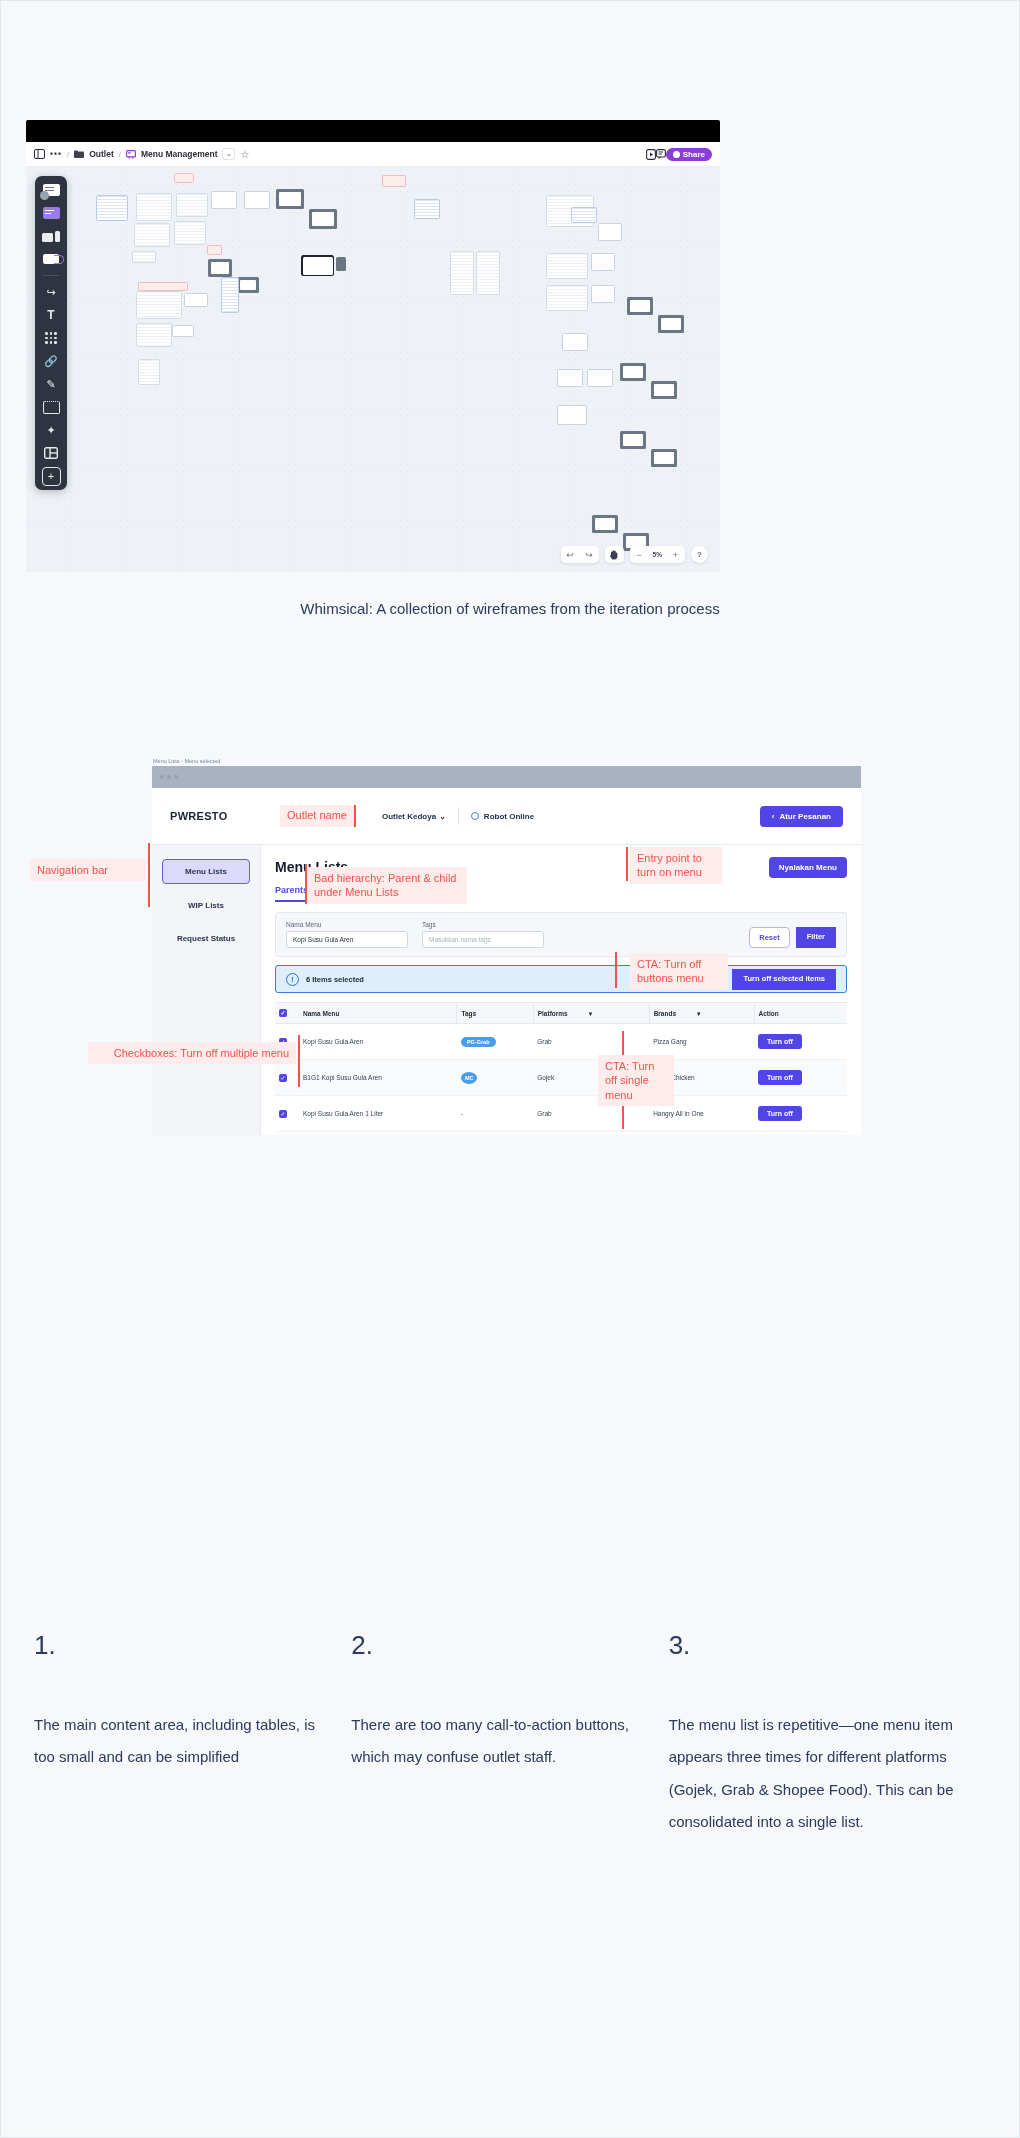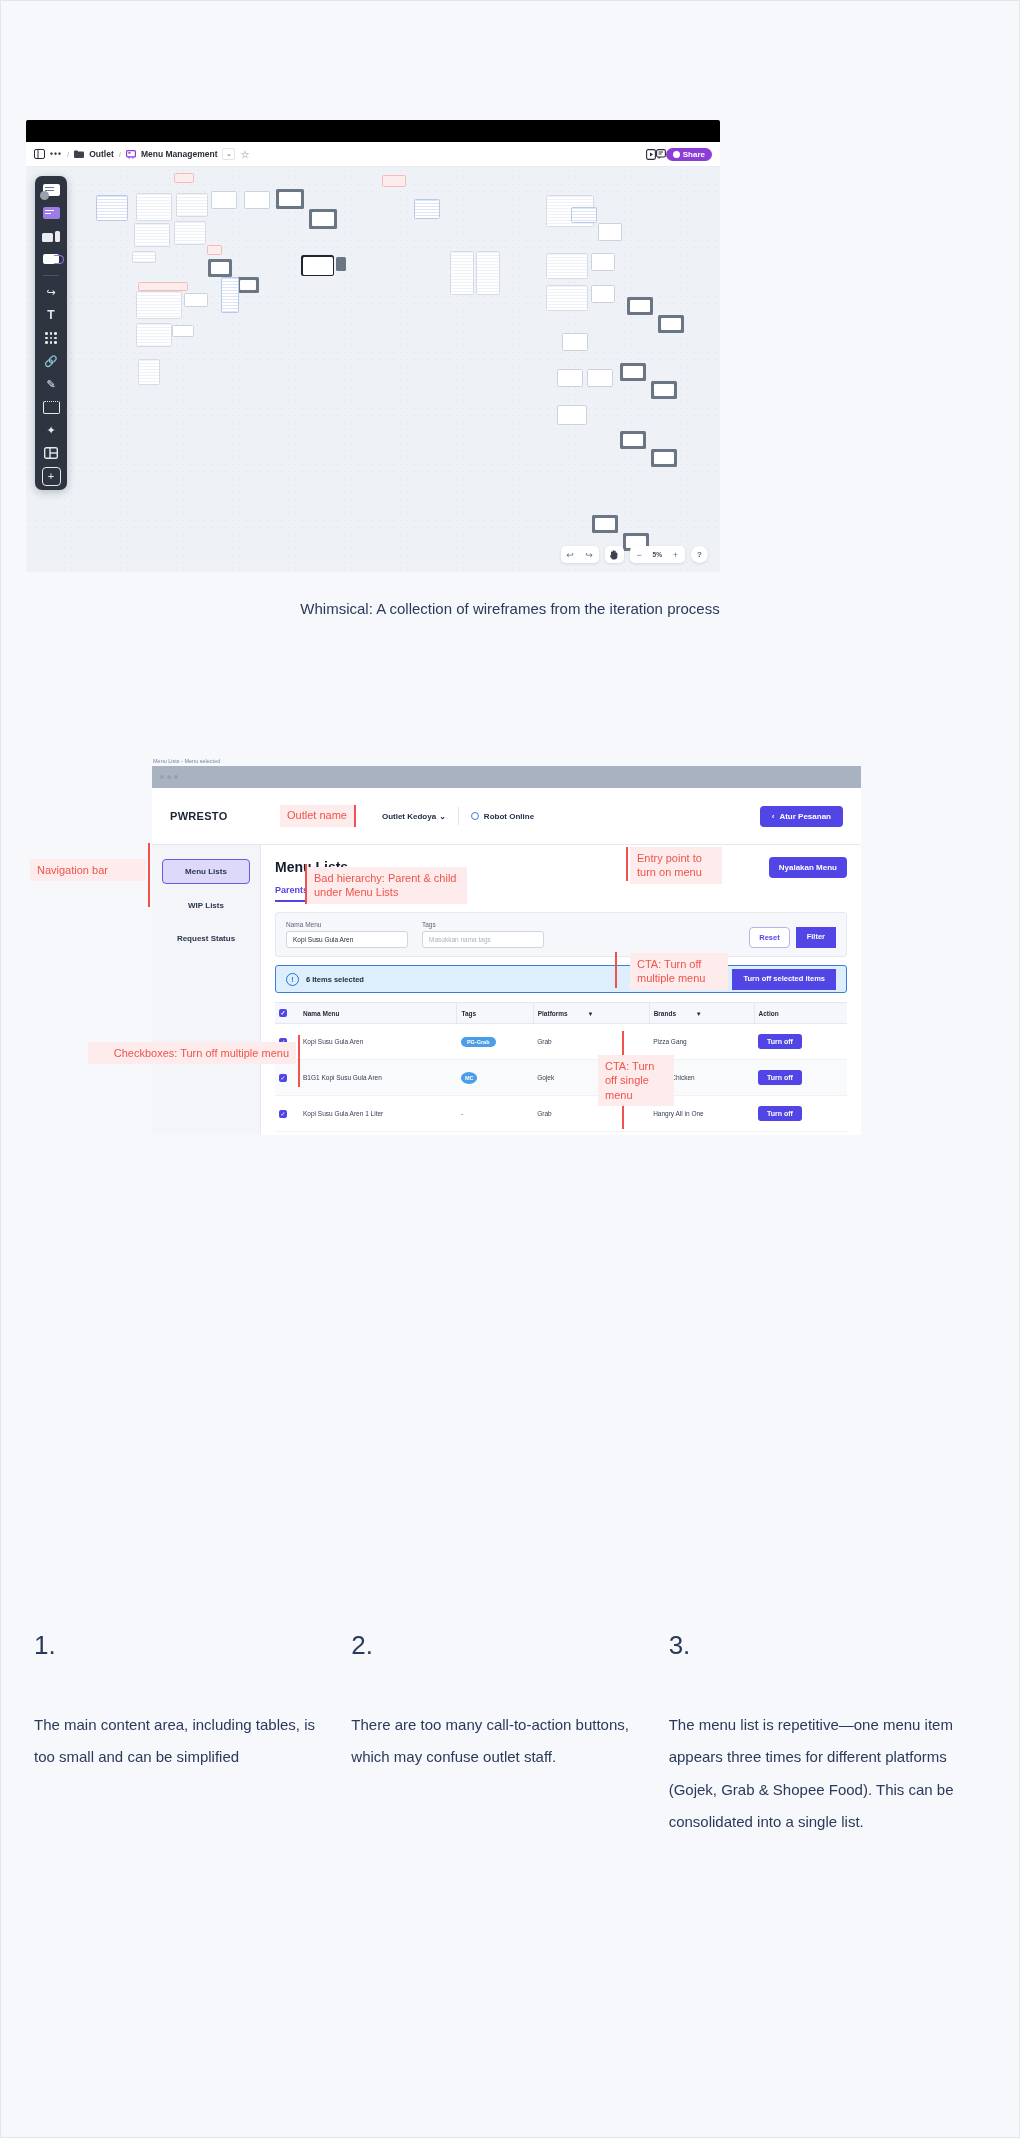--- a/index.html
+++ b/index.html
@@ -499,21 +499,21 @@
   <div class="rule" style="left:305px;top:109px;height:40px;"></div>
   <div class="abox" style="left:307px;top:112px;width:160px;">Bad hierarchy: Parent &amp; child under Menu Lists</div>
 
   <div class="rule" style="left:298px;top:280px;height:52px;"></div>
   <div class="abox" style="left:88px;top:287px;width:208px;text-align:right;">Checkboxes: Turn off multiple menu</div>
 
   <div class="rule" style="left:626px;top:92px;height:34px;"></div>
   <div class="abox" style="left:630px;top:92px;width:92px;">Entry point to turn on menu</div>
 
   <div class="rule" style="left:615px;top:197px;height:36px;"></div>
-  <div class="abox" style="left:630px;top:198px;width:98px;">CTA: Turn off multiple menu</div>
+  <div class="abox" style="left:630px;top:198px;width:98px;">CTA: Turn off buttons menu</div>
 
   <div class="rule" style="left:622px;top:276px;height:98px;"></div>
   <div class="abox" style="left:598px;top:300px;width:76px;">CTA: Turn off single menu</div>
 </div>
 
 <div class="notes">
   <div class="note">
     <div class="note-num">1.</div>
     <div class="note-txt">The main content area, including tables, is too small and can be simplified</div>
   </div>

